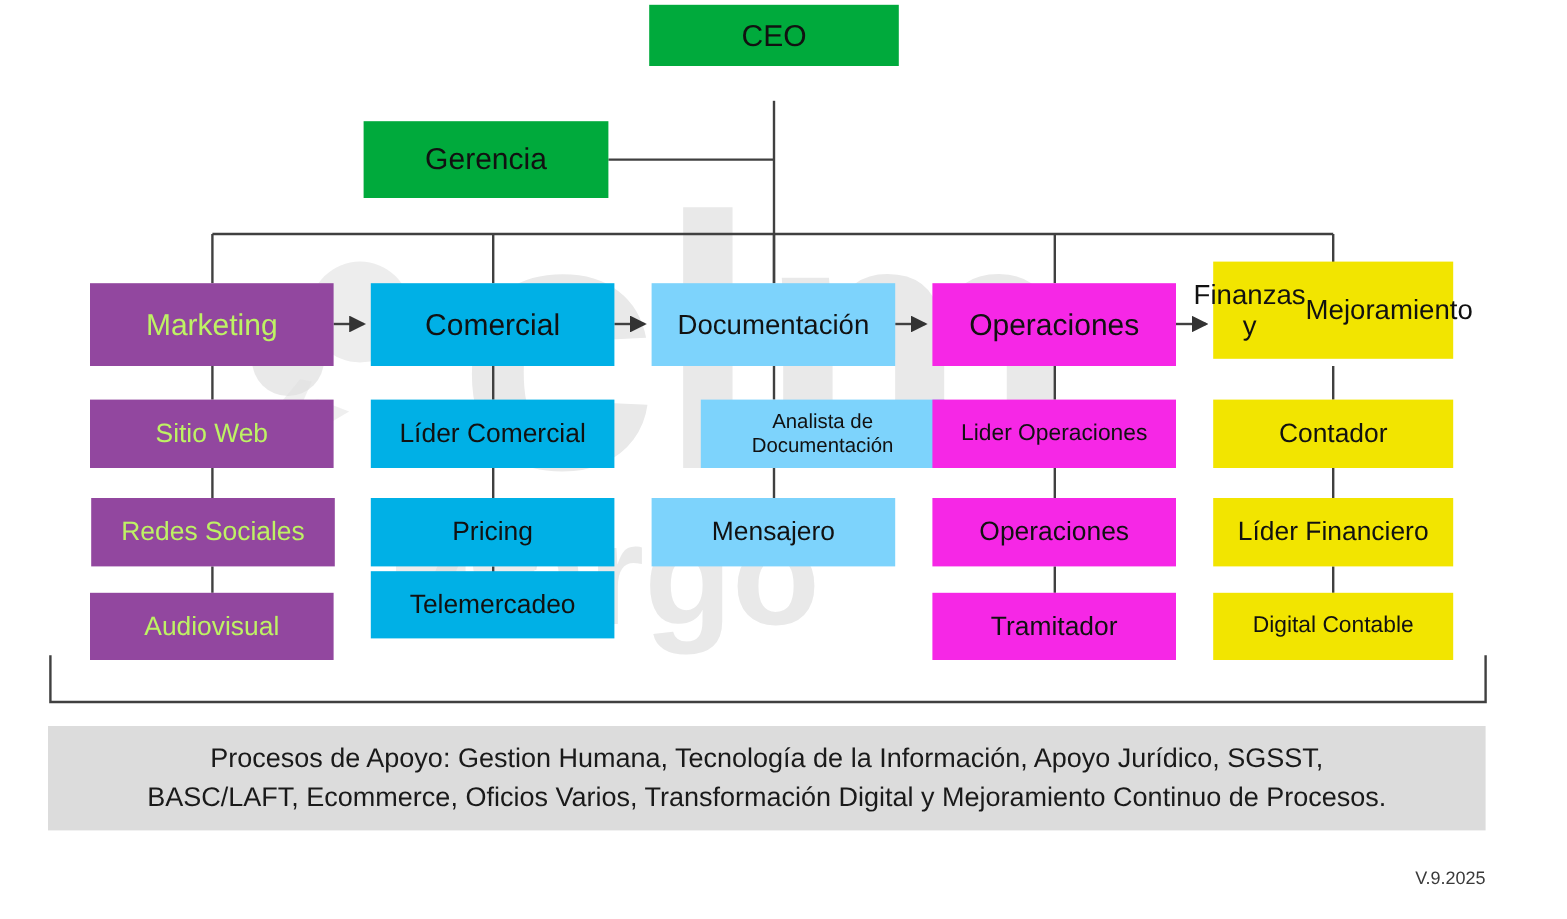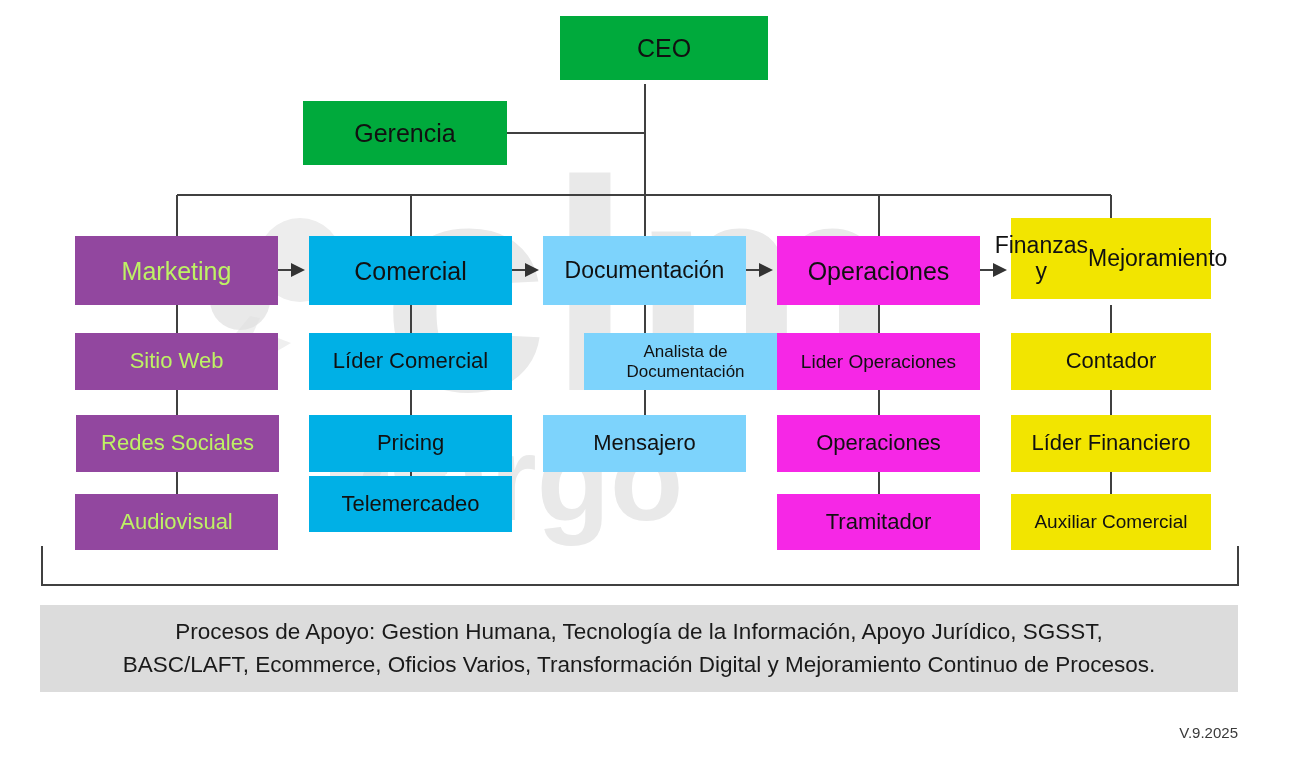--- a/index.html
+++ b/index.html
@@ -170,21 +170,21 @@
 
       <line x1="278" y1="270" x2="303" y2="270" marker-end="url(#arrowhead)"></line>
       <line x1="512" y1="270" x2="537" y2="270" marker-end="url(#arrowhead)"></line>
       <line x1="746" y1="270" x2="771" y2="270" marker-end="url(#arrowhead)"></line>
       <line x1="980" y1="270" x2="1005" y2="270" marker-end="url(#arrowhead)"></line>
 
       <polyline points="42,546 42,585 1238,585 1238,546"></polyline>
     </g>
   </svg>
 
-  <div class="box c-green t-head" style="left:541px; top:16px; width:208px; height:64px;margin-left:19px;">
+  <div class="box c-green t-head" style="left:541px; top:4px; width:208px; height:51px;">
     <span class="lbl">CEO</span>
   </div>
 
   <div class="box c-green t-head" style="left:303px; top:101px; width:204px; height:64px;">
     <span class="lbl">Gerencia</span>
   </div>
 
   <div class="box c-purple t-head" style="left:75px; top:236px; width:203px; height:69px;">
     <span class="lbl">Marketing</span>
   </div>
@@ -239,21 +239,21 @@
     <span class="lbl">Finanzas y</span>
     <span class="lbl">Mejoramiento</span>
   </div>
   <div class="box c-yellow t-sub" style="left:1011px; top:333px; width:200px; height:57px;">
     <span class="lbl">Contador</span>
   </div>
   <div class="box c-yellow t-sub" style="left:1011px; top:415px; width:200px; height:57px;">
     <span class="lbl">Líder Financiero</span>
   </div>
   <div class="box c-yellow t-xs" style="left:1011px; top:494px; width:200px; height:56px;">
-    <span class="lbl">Auxiliar Comercial</span>
+    <span class="lbl">Digital Contable</span>
   </div>
 
   <div id="support-banner">
     <div class="txt">
       <span>Procesos de Apoyo: Gestion Humana, Tecnología de la Información, Apoyo Jurídico, SGSST,</span><br>
       <span>BASC/LAFT, Ecommerce, Oficios Varios, Transformación Digital y Mejoramiento Continuo de Procesos.</span>
     </div>
   </div>
 
   <div id="version-label">V.9.2025</div>

